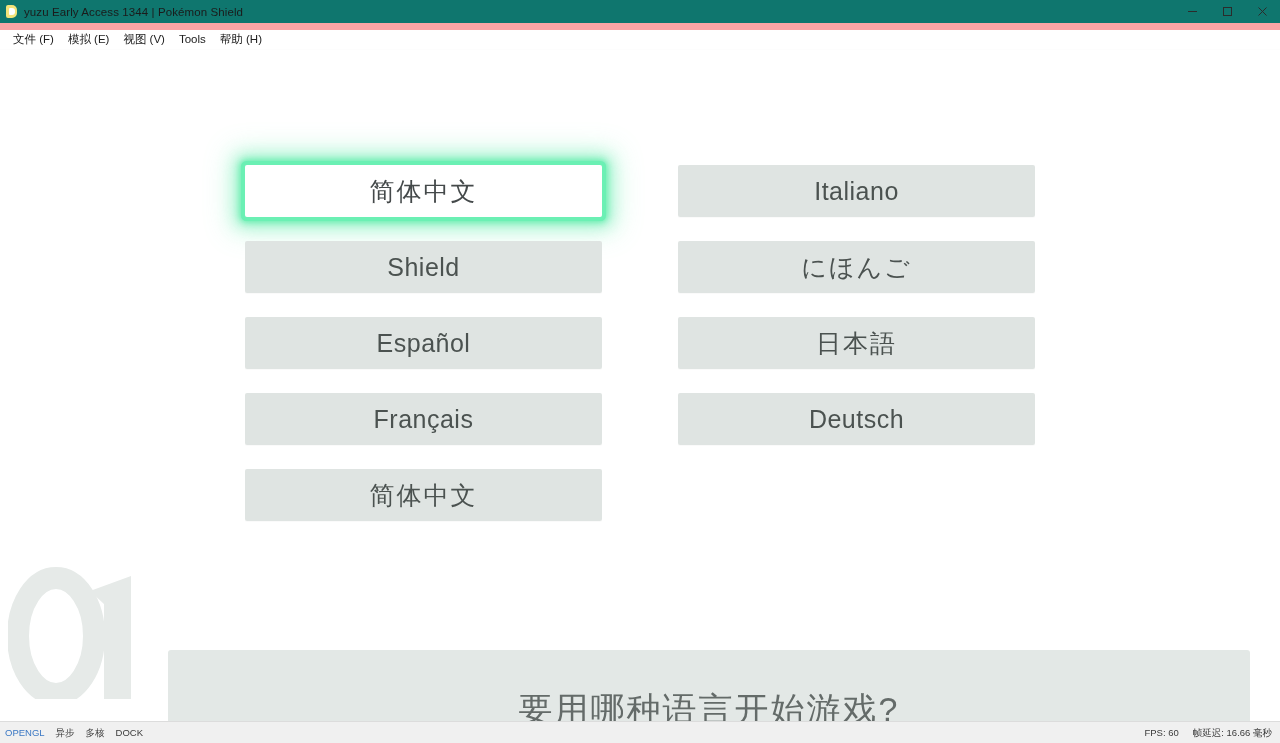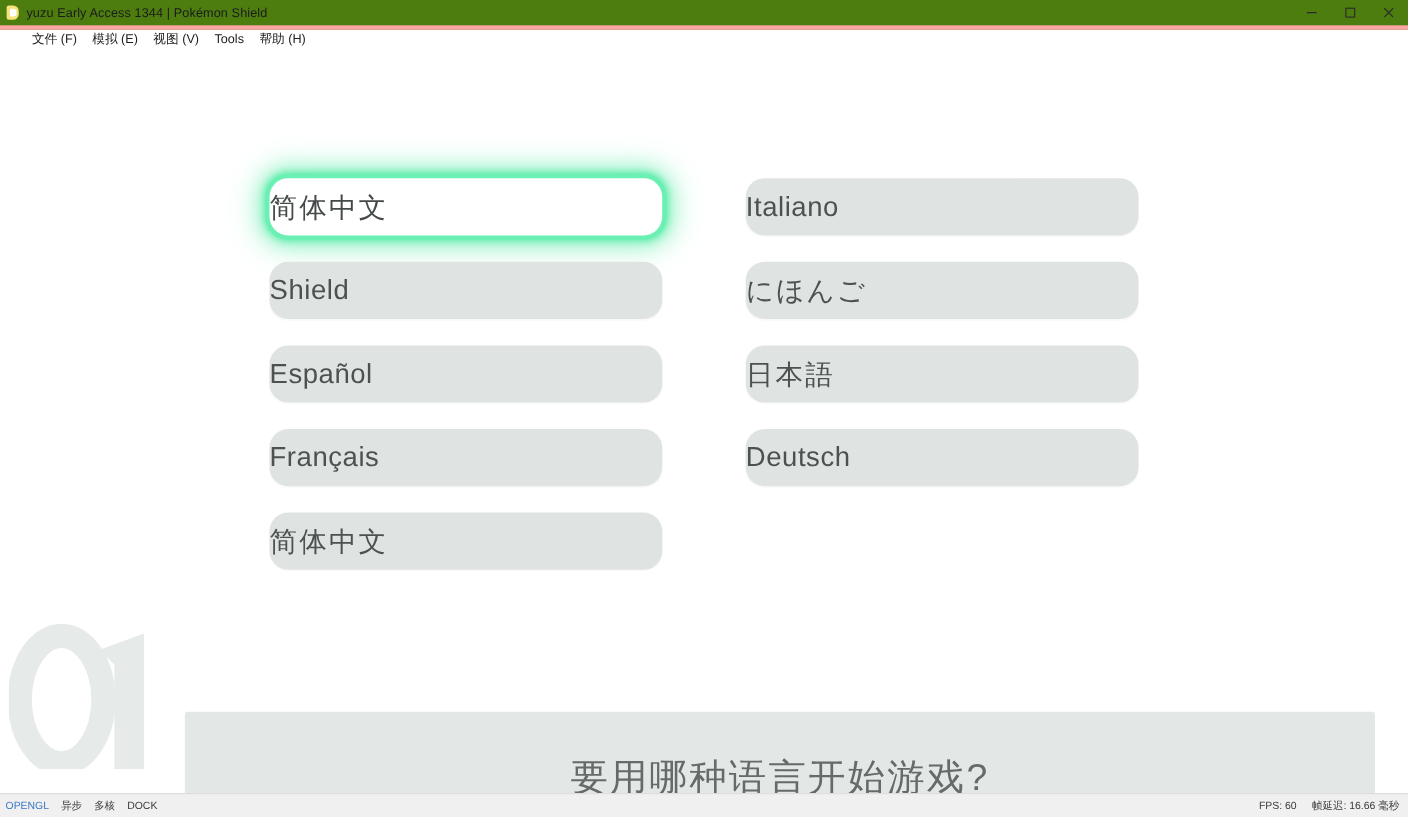--- a/index.html
+++ b/index.html
@@ -21,25 +21,25 @@
     height: 743px;
     background: #ffffff;
     display: flex;
     flex-direction: column;
   }
 
   
   .titlebar {
     height: 23px;
     min-height: 23px;
-    background: #4d7c0f;
-    display: flex;
-    align-items: center;
-    position: relative;
-    border-bottom: 4px solid #fca5a5;
+    background: #0f766e;
+    display: flex;
+    align-items: center;
+    position: relative;
+    border-bottom: 7px solid #fca5a5;
   }
   .title-icon {
     width: 13px;
     height: 13px;
     margin-left: 5px;
     margin-right: 6px;
     position: relative;
     flex: 0 0 auto;
   }
   .title-icon .yz-outer {
@@ -79,21 +79,21 @@
   .winbtn svg { display: block; }
   .winbtn svg line, .winbtn svg rect { stroke: #2b2b2b; }
 
   
   .menubar {
     height: 19px;
     min-height: 19px;
     background: #ffffff;
     display: flex;
     align-items: center;
-    padding-left: 22px;
+    padding-left: 6px;
     border-bottom: 1px solid #fdfdfd;
   }
   .menu-item {
     font-size: 11.5px;
     color: #202020;
     padding: 2px 7px;
     white-space: nowrap;
     cursor: default;
     line-height: 13px;
   }
@@ -122,24 +122,25 @@
     left: 245px;
     top: 115px;
     width: 790px;
     display: grid;
     grid-template-columns: 357px 1fr;
     column-gap: 76px;
     row-gap: 24px;
   }
   .langbtn {
     height: 52px;
-    border-radius: 17px;
+    border-radius: 2px;
     background: #dfe4e2;
     display: flex;
     align-items: center;
+    justify-content: center;
     font-size: 25px;
     color: #4b5250;
     letter-spacing: 0.5px;
     cursor: default;
     box-shadow: 0 1px 1px rgba(0,0,0,0.025);
     position: relative;
   }
   .langbtn.selected {
     background: #ffffff;
     color: #44494a;

